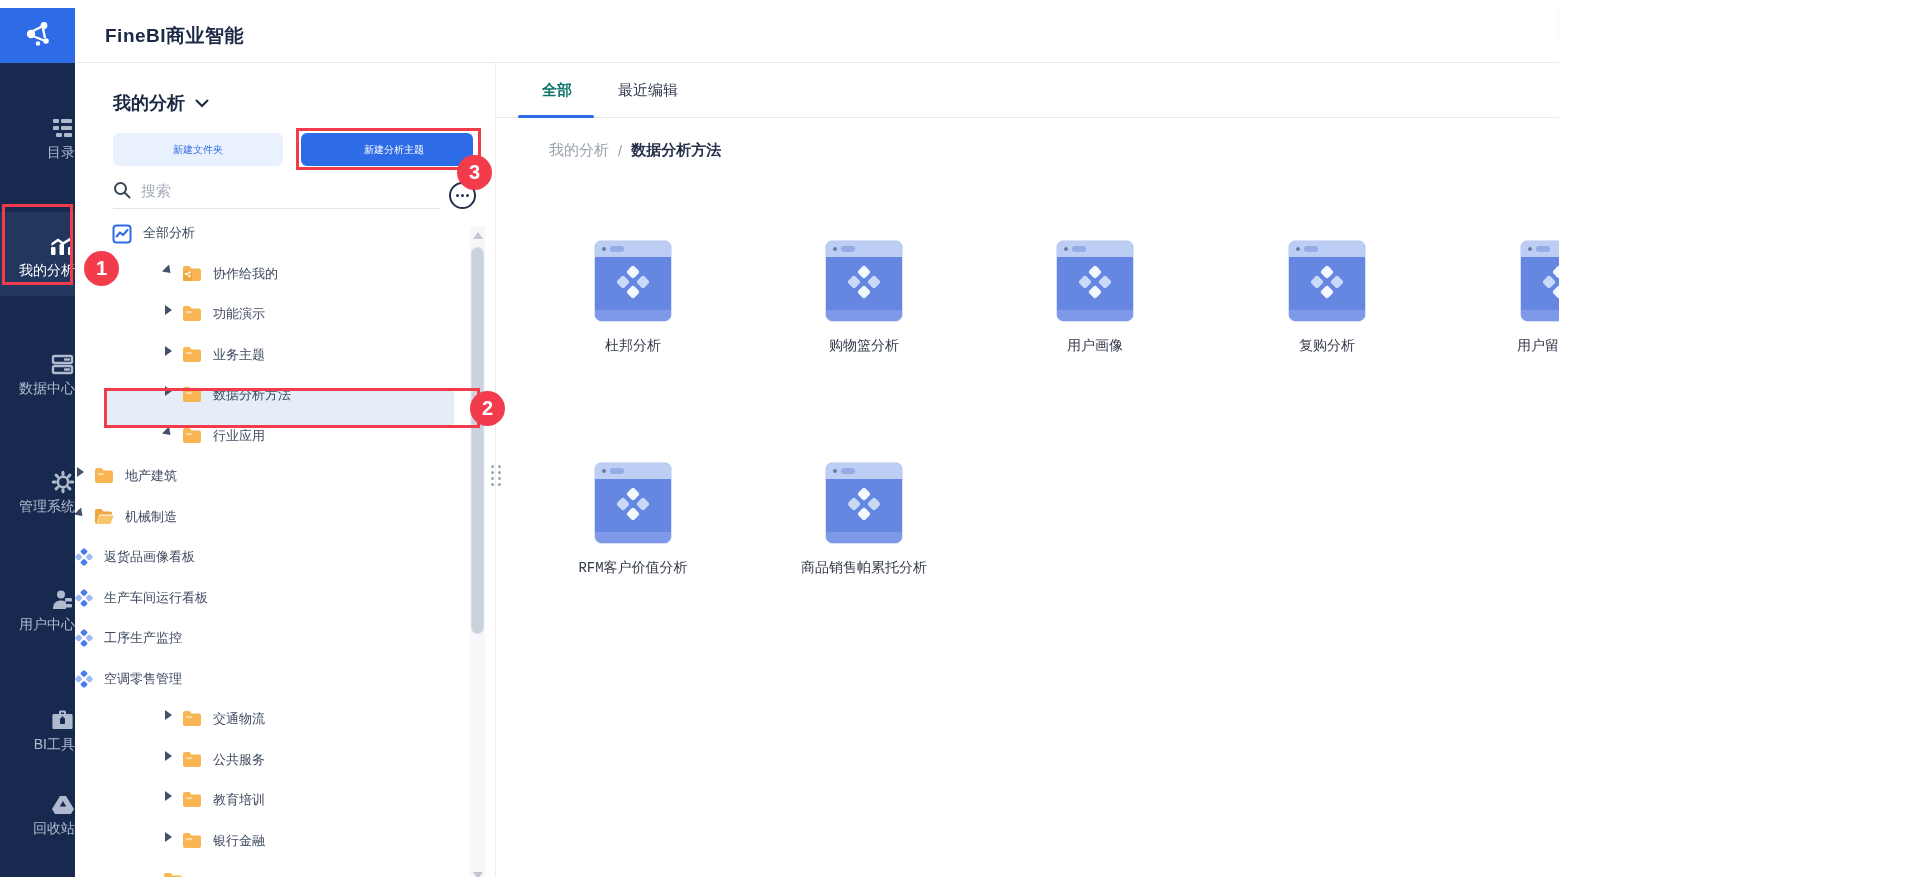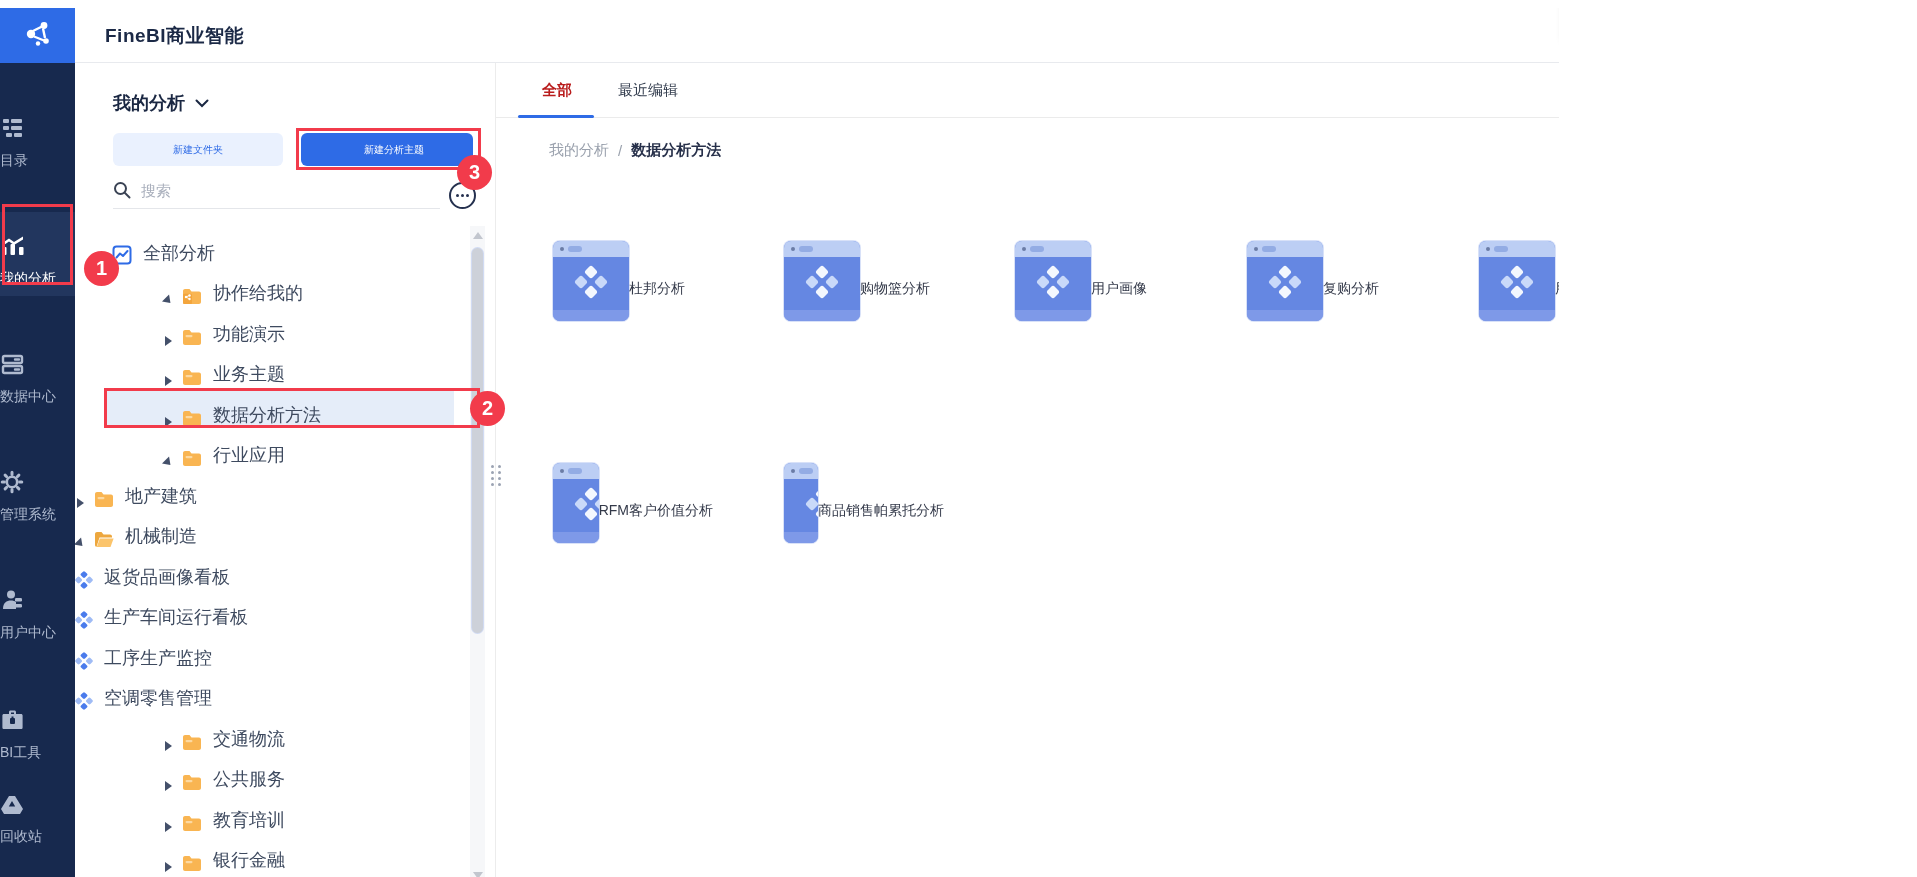--- a/index.html
+++ b/index.html
@@ -15,67 +15,67 @@
   .topbar-right { position:absolute; right:28px; top:0; height:55px; display:flex; align-items:center; gap:34px; }
   .user-group { display:flex; align-items:center; gap:7px; }
   .user-num { font-size:15px; color:#2A3245; }
   
   .anno-toolbar { position:absolute; left:1564px; top:-16px; width:142px; height:49px; background:#fff; border:1px solid #DADADA; border-radius:6px; box-shadow:0 2px 8px rgba(0,0,0,.18); z-index:40; display:flex; align-items:flex-end; justify-content:space-between; padding:5px 12px; }
   .anno-tool { width:26px; height:26px; display:flex; align-items:center; justify-content:center; color:#4A4A4A; }
   .anno-sep { width:0; height:22px; border-left:2px dotted #C9C9C9; align-self:flex-end; }
   .dark-square { width:13px; height:15px; background:#4A4A4A; border-radius:2px; }
   
   .sidebar { position:absolute; left:0; top:55px; width:75px; height:822px; background:#17294E; z-index:6; }
-  .sb-item { position:absolute; left:0; width:75px; display:flex; flex-direction:column; align-items:flex-start; gap:8px; color:#AFBACF; cursor:pointer; }
+  .sb-item { position:absolute; left:0; width:75px; display:flex; flex-direction:column; align-items:flex-end; color:#AFBACF; cursor:pointer; }
   .sb-item .sb-label { font-size:14px; white-space:nowrap; }
   .sb-item.active { color:#FFFFFF; }
   .sb-item.active::before { content:""; position:absolute; left:0; top:-22px; width:75px; height:84px; background:#22365E; z-index:-1; }
   
   .panel { position:absolute; left:75px; top:55px; width:421px; height:822px; background:#fff; border-right:1px solid #ECECEC; z-index:4; overflow:hidden; }
   .panel-title { position:absolute; left:38px; top:28px; display:flex; align-items:center; gap:10px; font-size:18px; font-weight:bold; color:#1A2742; }
   .btn-row { position:absolute; left:38px; top:70px; display:flex; gap:18px; }
   .btn { height:33px; border-radius:6px; font-size:10px; display:flex; align-items:center; justify-content:center; cursor:pointer; border:none; }
   .btn-light { width:170px; background:#EAF1FE; color:#2E6BE6; }
   .btn-primary { width:172px; background:#2E6BE6; color:#fff;padding-left:14px; }
   .search-row { position:absolute; left:38px; top:118px; width:327px; display:flex; align-items:center; gap:10px; border-bottom:1px solid #E4E6EA; padding-bottom:9px; }
   .search-input { border:none; outline:none; font-size:15px; color:#333; width:270px; font-family:inherit; }
   .search-input::placeholder { color:#A9AFBC; }
   .more-btn { position:absolute; left:374px; top:119px; width:27px; height:27px; border:2px solid #25314F; border-radius:50%; display:flex; align-items:center; justify-content:center; gap:2px; cursor:pointer; background:#fff; }
   .more-btn i { width:3px; height:3px; border-radius:50%; background:#25314F; }
   
   .tree { position:absolute; left:0; top:161px; width:421px; }
-  .trow { height:40.5px; display:flex; align-items:flex-end; font-size:18px; color:#3E4A5F; cursor:pointer; white-space:nowrap; }
+  .trow { height:40.5px; display:flex; align-items:flex-start; font-size:13px; color:#3E4A5F; cursor:pointer; white-space:nowrap; }
   .trow .arr { width:10px; height:10px; margin-right:9px; flex:none; position:relative; }
   .arr.col::before { content:""; position:absolute; left:2px; top:0; border-left:7px solid #44506A; border-top:5px solid transparent; border-bottom:5px solid transparent; }
   .arr.exp::before { content:""; position:absolute; left:0; top:2px; border-top:7px solid #44506A; border-left:5px solid transparent; border-right:5px solid transparent; transform:rotate(-45deg); }
   .trow .ticon { margin-right:11px; flex:none; display:flex; }
   .lv0 { padding-left:37px; }
   .lv1 { padding-left:88px; }
   .lv2 { }
   .lv3 { }
   .row-highlight { position:absolute; left:30px; top:326px; width:349px; height:37px; background:#E5EDF9; }
   
   .vscroll { position:absolute; left:395px; top:163px; width:15px; height:659px; background:#F6F7F9; }
   .vscroll .up, .vscroll .dn { position:absolute; left:3px; width:0; height:0; border-left:5px solid transparent; border-right:5px solid transparent; }
   .vscroll .up { top:6px; border-bottom:7px solid #C2C6CE; }
   .vscroll .dn { bottom:6px; border-top:7px solid #C2C6CE; }
   .vscroll .thumb { position:absolute; left:2px; top:22px; width:11px; height:385px; background:#CDD1D9; border-radius:6px; }
   .hscroll { position:absolute; left:47px; top:817px; width:344px; height:5px; background:#3D6BE4; border-radius:3px; }
   
   .main { position:absolute; left:496px; top:55px; width:1421px; height:822px; background:#fff; }
   .tabbar { position:absolute; left:0; top:0; width:1421px; height:55px; border-bottom:1px solid #EBEBEB; display:flex; align-items:center; }
   .tab { font-size:15px; color:#333D4E; margin-left:46px; cursor:pointer; }
-  .tab.active { color:#b91c1c; font-weight:bold; margin-left:46px; }
+  .tab.active { color:#0f766e; font-weight:bold; margin-left:46px; }
   .tab-underline { position:absolute; left:22px; top:52px; width:76px; height:3px; background:#2E6BE6; border-radius:2px; }
   .breadcrumb { position:absolute; left:53px; top:78px; display:flex; align-items:center; gap:9px; font-size:15px; }
   .bc-parent { color:#9AA1AD; cursor:pointer; }
   .bc-sep { color:#9AA1AD; }
   .bc-current { color:#27304A; font-weight:bold; }
   
-  .card { position:absolute; width:160px; display:flex; flex-direction:row; align-items:center; cursor:pointer; }
+  .card { position:absolute; width:160px; display:flex; flex-direction:column; align-items:center; cursor:pointer;font-family:Liberation Mono, monospace; }
   .thumb { width:76px; height:80px; border-radius:7px; background:#6587E2; position:relative; overflow:hidden; box-shadow:0 0 0 1px rgba(101,135,226,.25); }
   .thumb .thead { position:absolute; left:0; top:0; width:100%; height:16px; background:#BCCEF4; }
   .thumb .tdot { position:absolute; left:7px; top:6px; width:4px; height:4px; border-radius:50%; background:#6B7CA6; }
   .thumb .tpill { position:absolute; left:15px; top:5px; width:14px; height:6px; border-radius:3px; background:#93ACE4; }
   .thumb .tfoot { position:absolute; left:0; bottom:0; width:100%; height:11px; background:#7E99E8; }
   .thumb .pin { position:absolute; left:21px; top:24px; }
   .card-label { margin-top:16px; font-size:14px; color:#333949; white-space:nowrap; }
   
   .drag-handle { position:absolute; left:489px; top:452px; width:14px; height:30px; display:grid; grid-template-columns:4px 4px; gap:3px; justify-content:center; align-content:center; cursor:col-resize; z-index:7; }
   .drag-handle i { width:3px; height:3px; border-radius:50%; background:#9BA3B2; }

